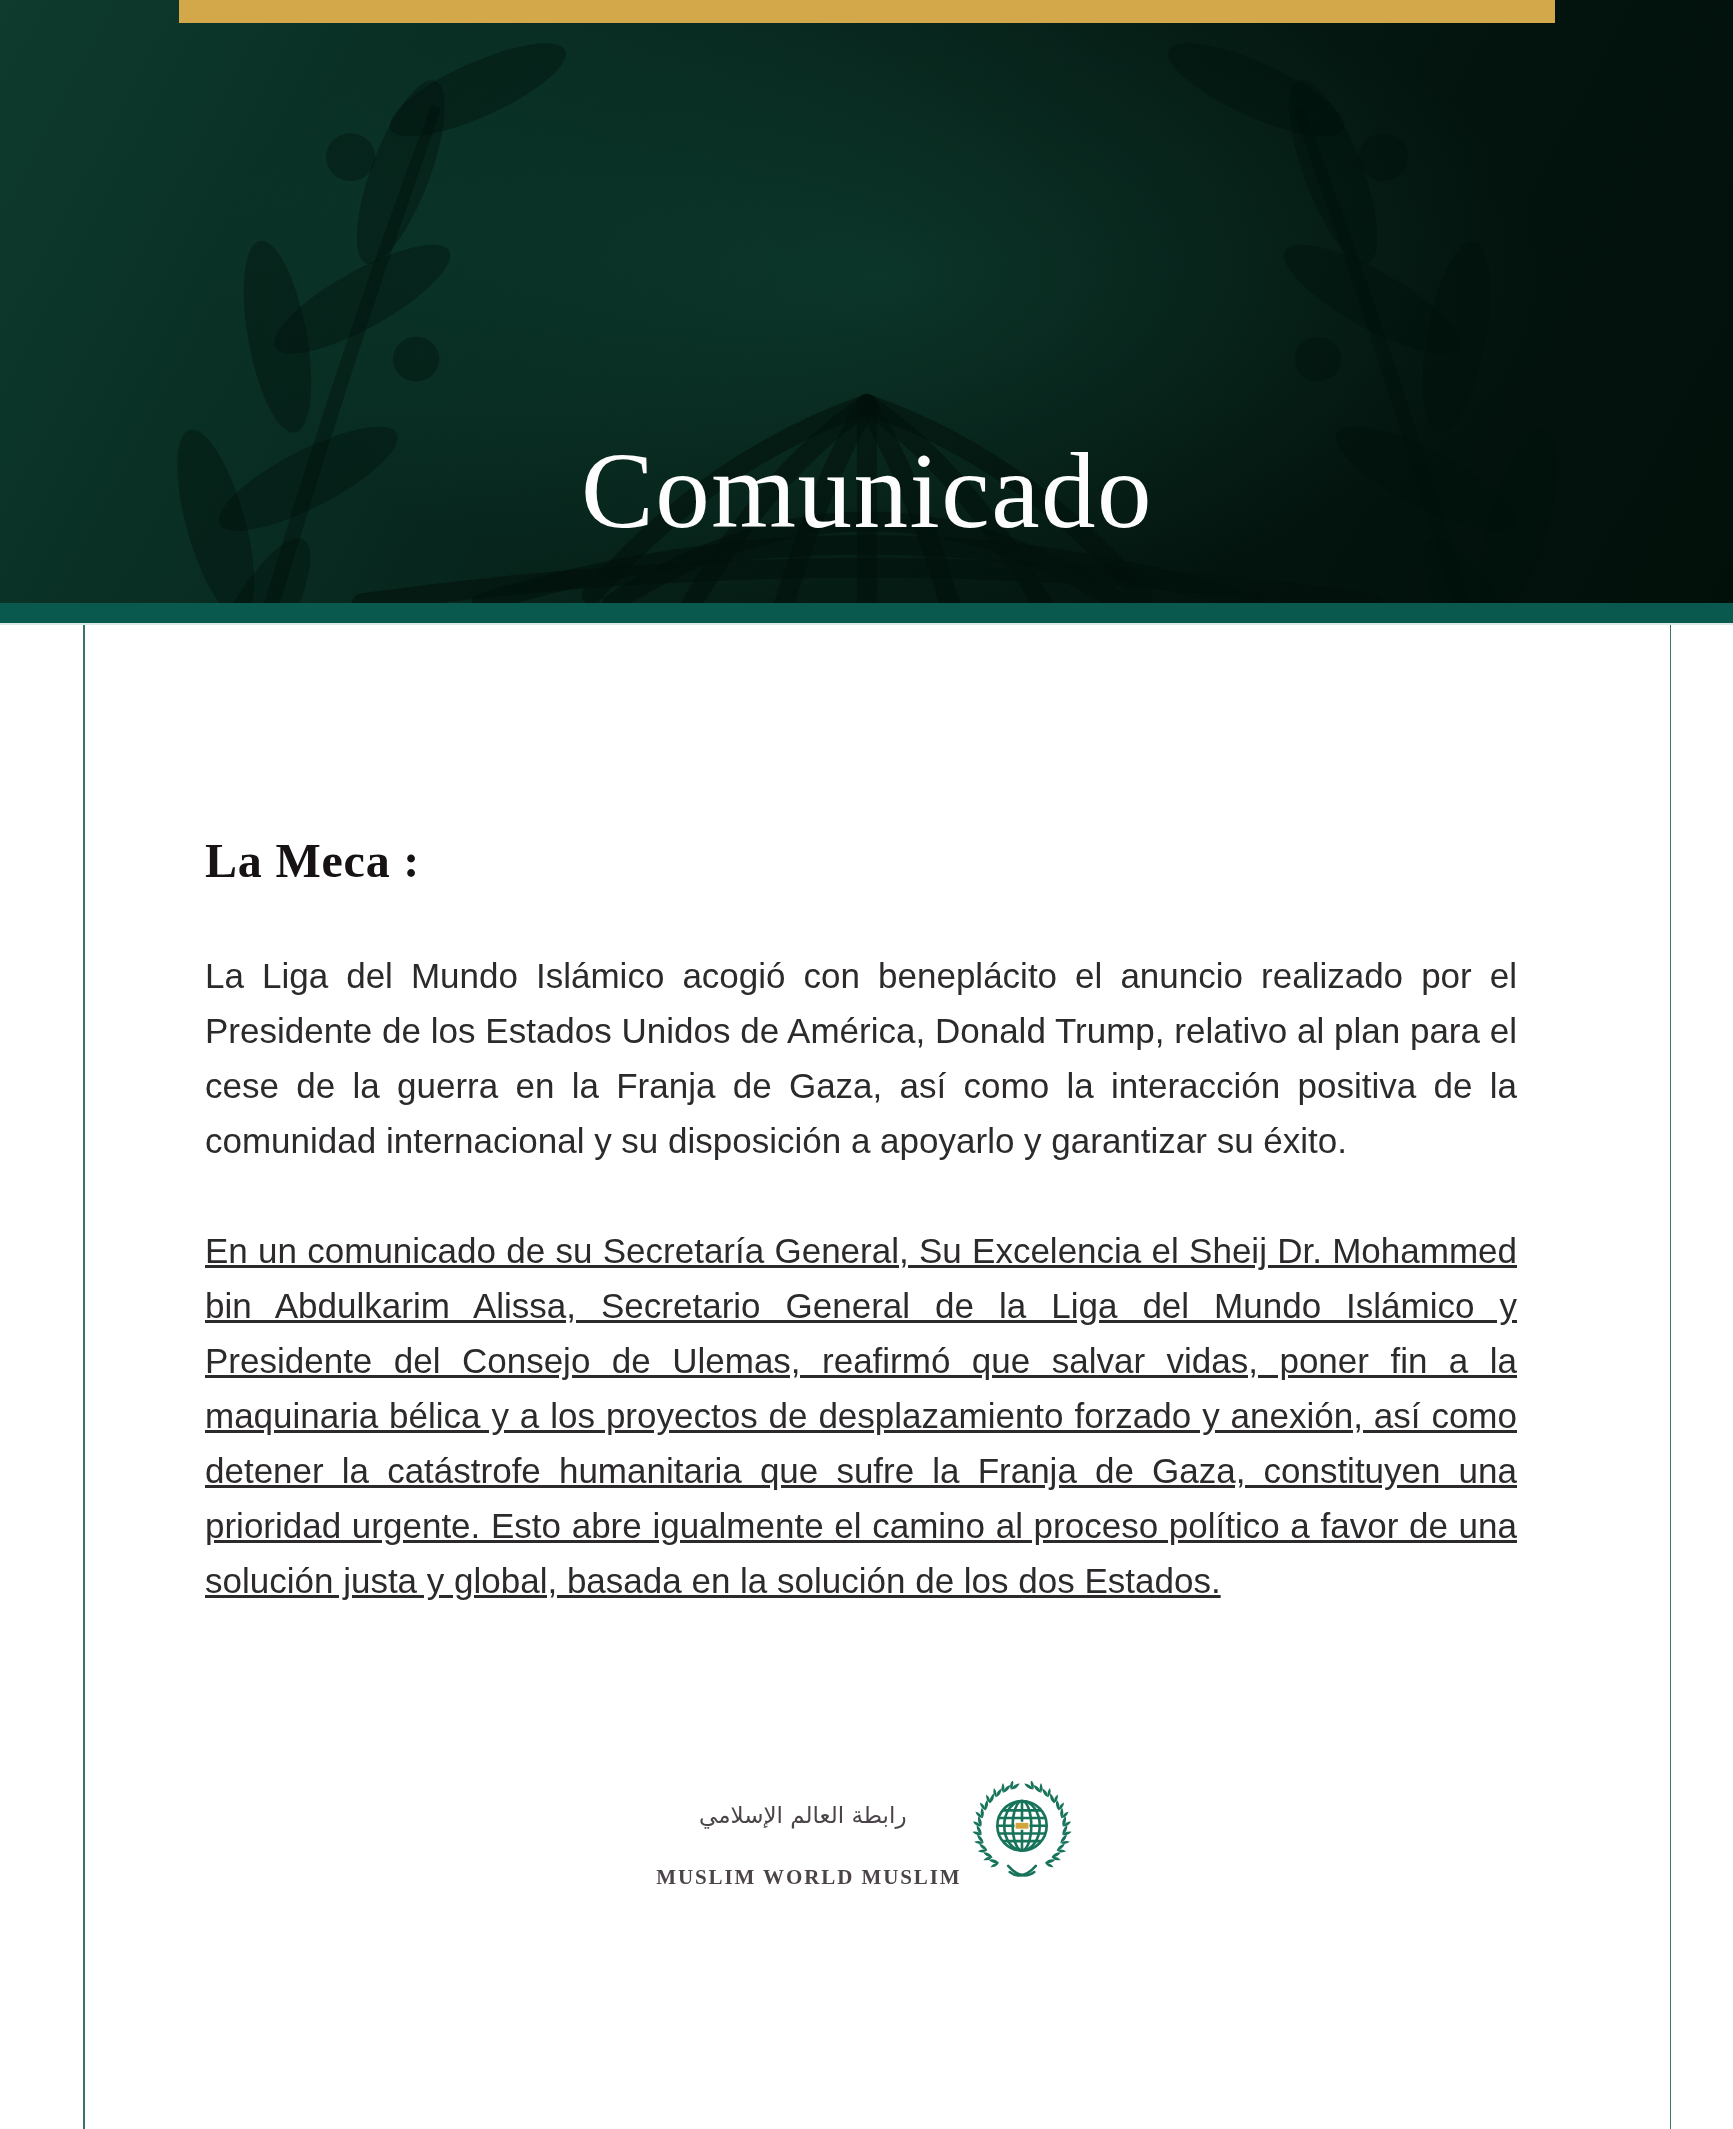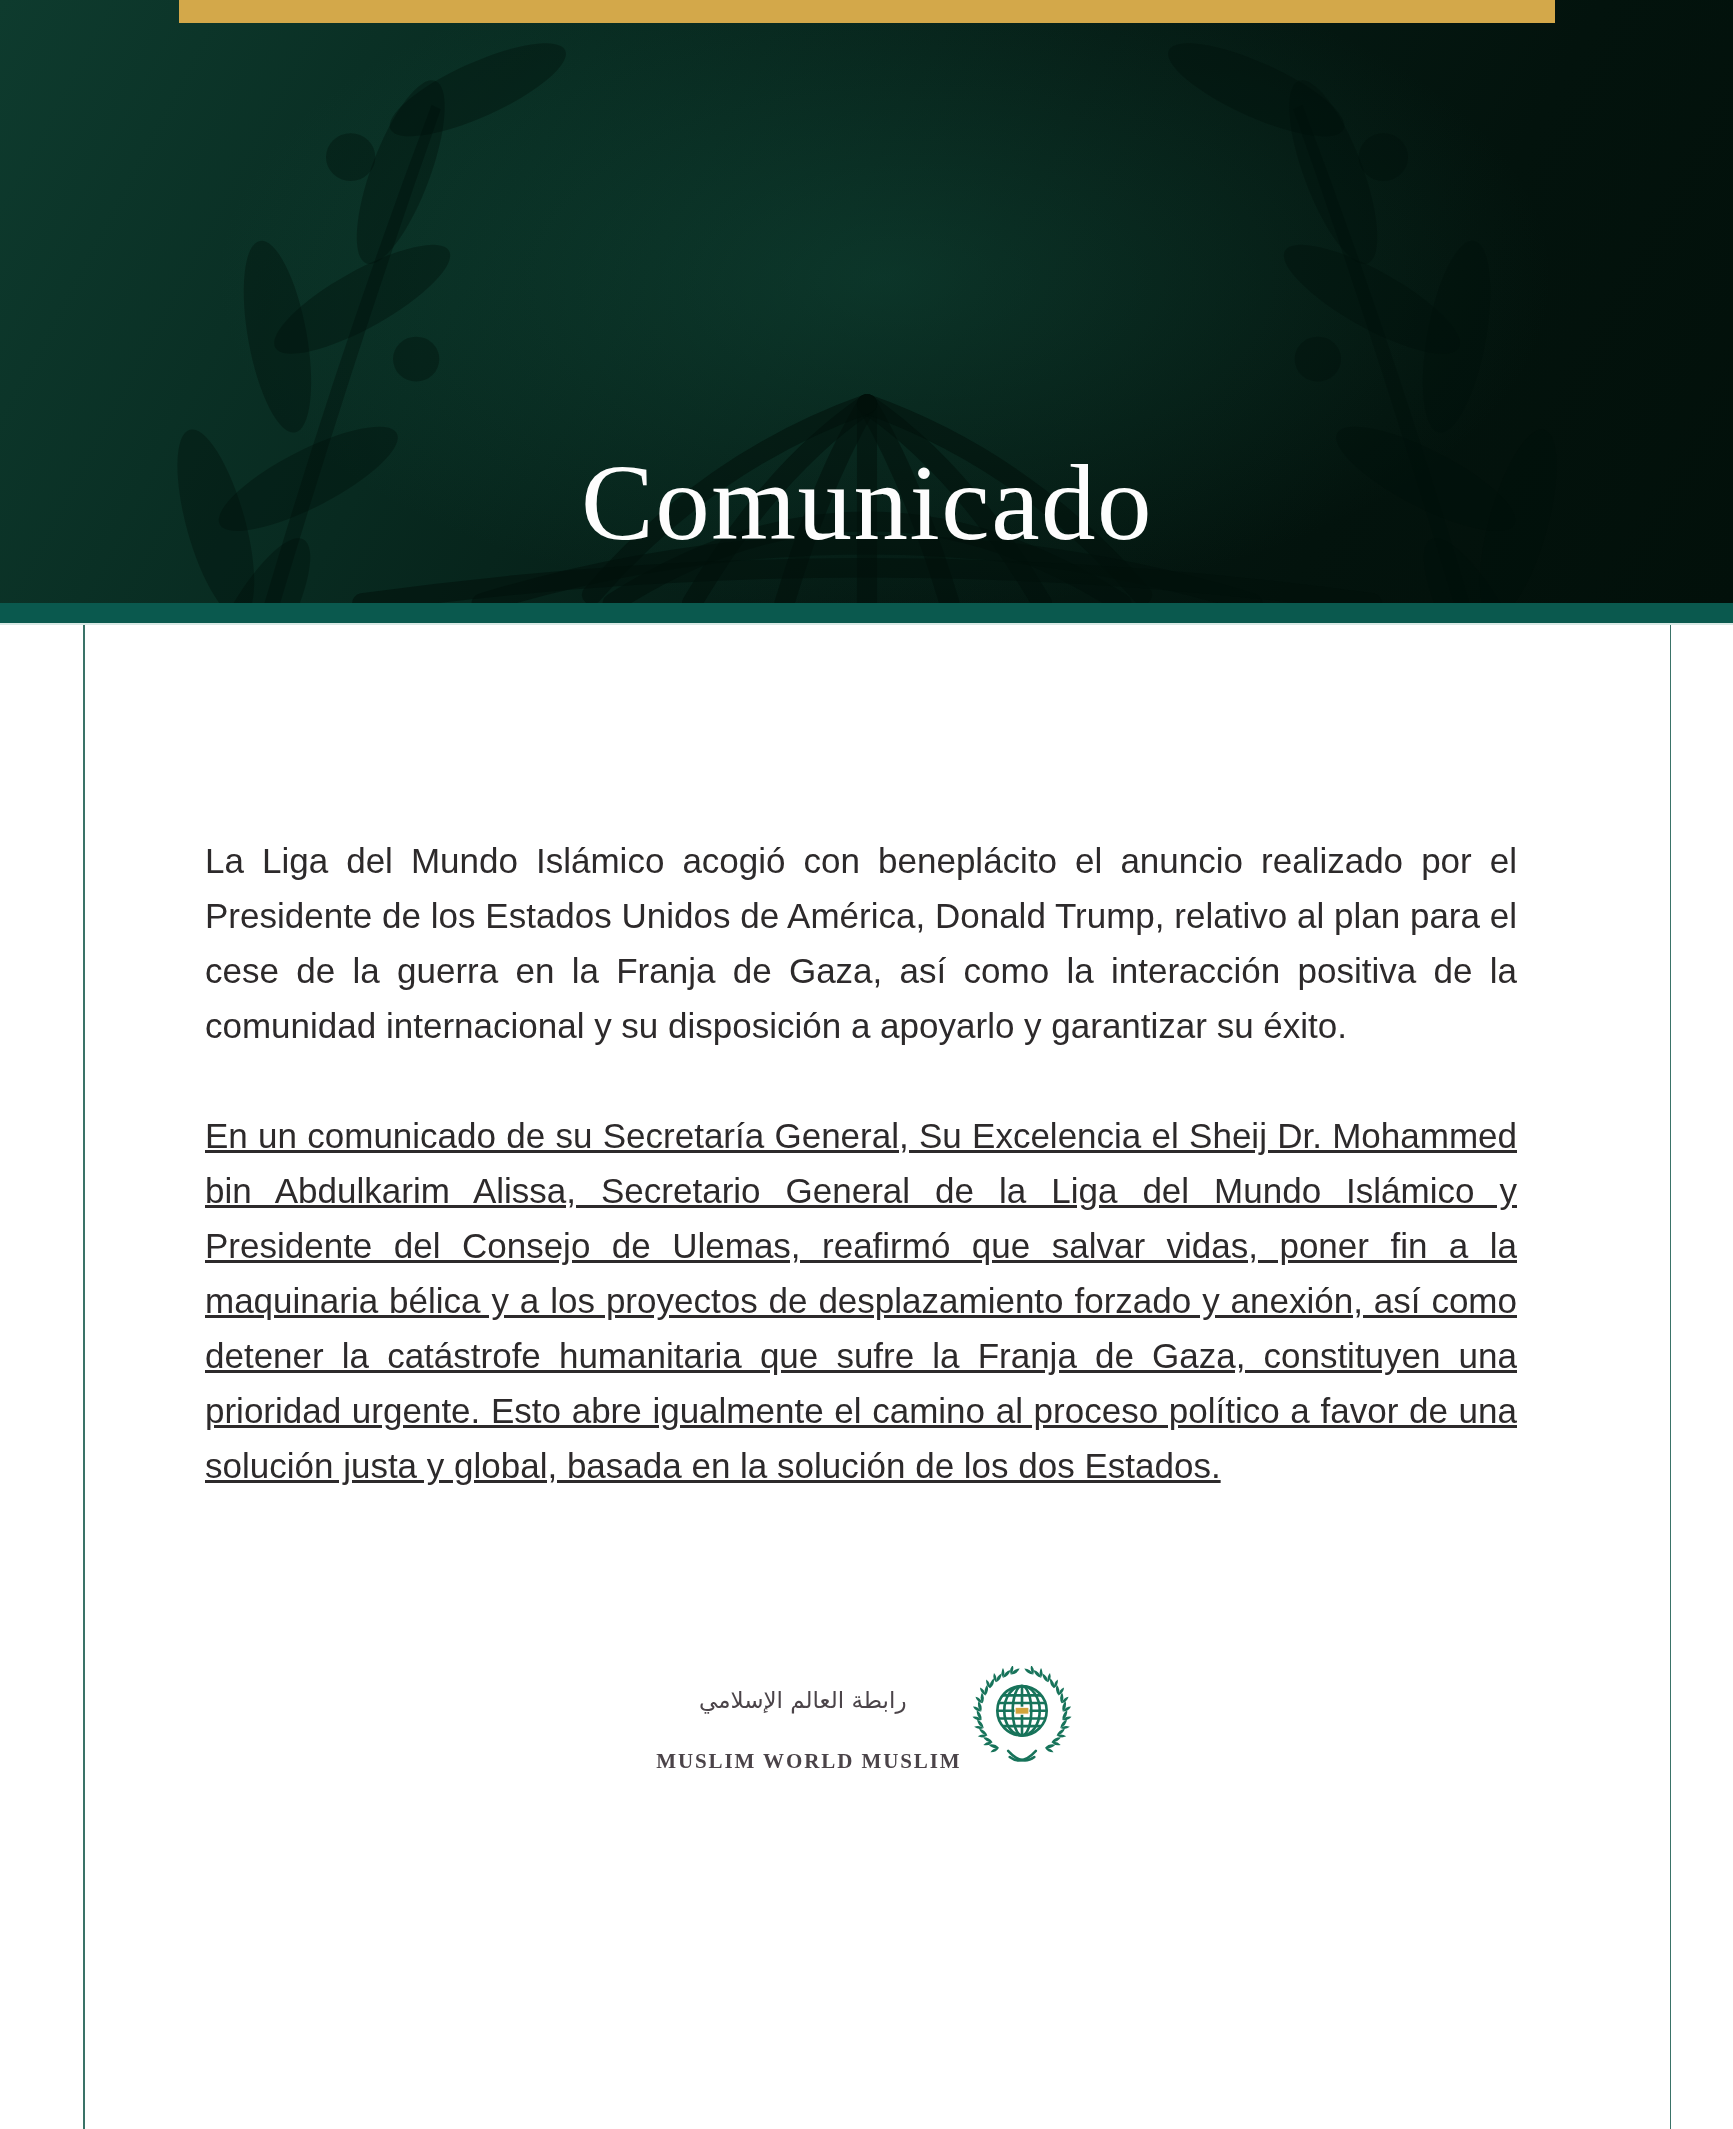--- a/index.html
+++ b/index.html
@@ -8,21 +8,21 @@
 
   
   .header{position:relative;height:603px;
     background:
       radial-gradient(ellipse 1079px 539px at 51% 46%, rgba(27,108,85,0.30), rgba(27,108,85,0) 62%),
       linear-gradient(118deg,#0e3b2e 0%,#082a20 30%,#051b14 55%,#03130d 78%,#02100a 100%);
     overflow:hidden;}
   .header-art{position:absolute;left:0;top:0;width:100%;height:100%;display:block;}
   .gold-bar{position:absolute;top:0;left:50%;transform:translateX(-50%);
     width:1376px;height:23px;background:#d3a84a;}
-  .page-title{position:absolute;left:0;right:0;top:436px;margin:12px;text-align:center;
+  .page-title{position:absolute;left:0;right:0;top:436px;margin:0;text-align:center;
     font-family:"Liberation Serif",serif;font-weight:400;font-size:109px;line-height:1;
     color:#fdfdfd;letter-spacing:1.5px;}
 
   .teal-band{height:20px;background:#0a594e;}
   .light-line{height:2.3px;background:#d9e9e5;}
 
   
   .main{position:relative;height:1504px;}
   .rule{position:absolute;top:0;bottom:0;width:1.5px;background:#3a7368;}
   .rule-left{left:83px;}
@@ -99,20 +99,21 @@
   </header>
 
   <div class="teal-band"></div>
   <div class="light-line"></div>
 
   <main class="main">
     <div class="rule rule-left"></div>
     <div class="rule rule-right"></div>
 
     <div class="content">
+      <h2 class="location-heading">La Meca :</h2>
 
       <p class="body-para">La Liga del Mundo Islámico acogió con beneplácito el anuncio realizado por el Presidente de los Estados Unidos de América, Donald Trump, relativo al plan para el cese de la guerra en la Franja de Gaza, así como la interacción positiva de la comunidad internacional y su disposición a apoyarlo y garantizar su éxito.</p>
 
       <p class="body-para">En un comunicado de su Secretaría General, Su Excelencia el Sheij Dr. Mohammed bin Abdulkarim Alissa, Secretario General de la Liga del Mundo Islámico y Presidente del Consejo de Ulemas, reafirmó que salvar vidas, poner fin a la maquinaria bélica y a los proyectos de desplazamiento forzado y anexión, así como detener la catástrofe humanitaria que sufre la Franja de Gaza, constituyen una prioridad urgente. Esto abre igualmente el camino al proceso político a favor de una solución justa y global, basada en la solución de los dos Estados.</p>
 
       <div class="logo-row">
         <div class="logo-text">
           <div class="logo-arabic">رابطة العالم الإسلامي</div>
           <div class="logo-latin">MUSLIM WORLD MUSLIM</div>
         </div>

